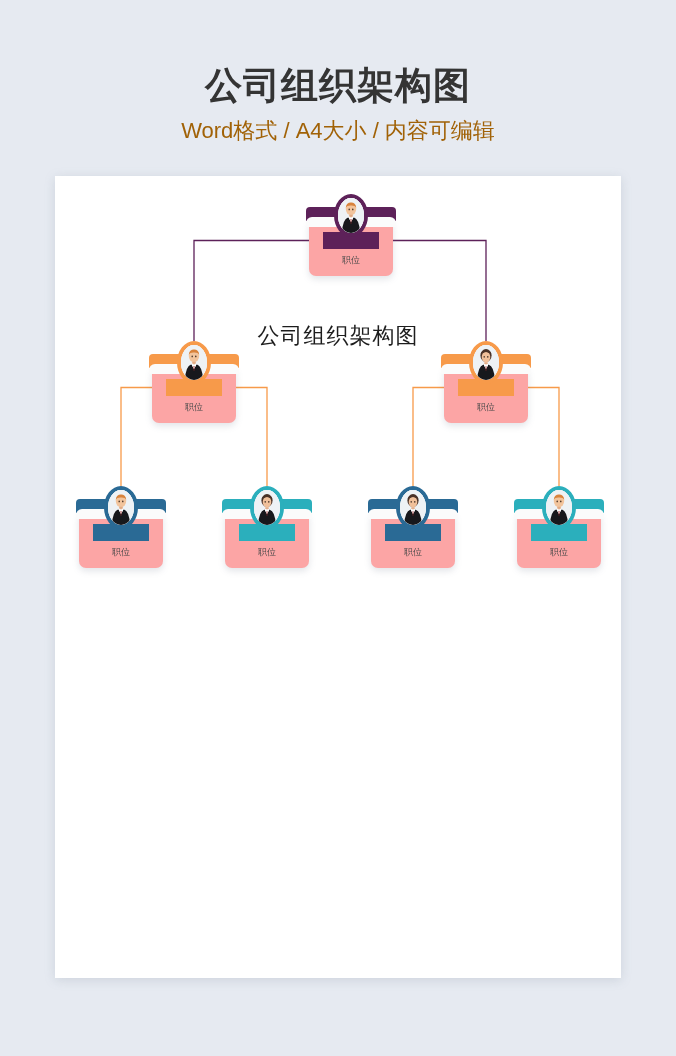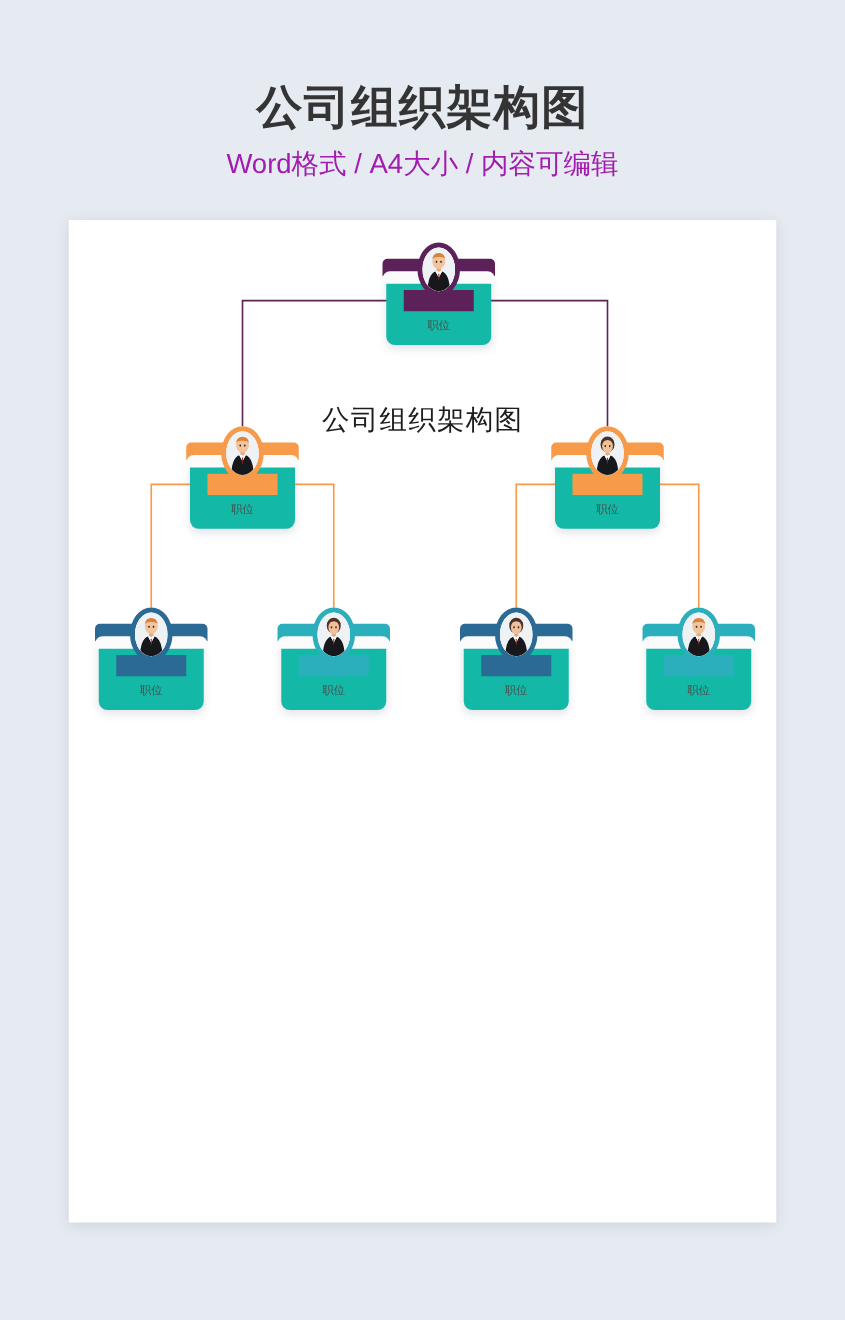--- a/index.html
+++ b/index.html
@@ -30,21 +30,21 @@
   .header-title {
     font-size: 37px;
     font-weight: bold;
     color: #343434;
     letter-spacing: 1px;
     line-height: 48px;
   }
   .header-subtitle {
     margin-top: 6px;
     font-size: 22px;
-    color: #a21caf;
+    color: #a16207;
     line-height: 30px;
     font-weight: normal;
   }
 
   
   .page {
     position: absolute;
     left: 55px;
     top: 176px;
     width: 566px;
@@ -83,21 +83,21 @@
   
   .node {
     position: absolute;
     width: 84px;
   }
 
   .node-card {
     position: relative;
     width: 84px;
     height: 58px;
-    background: #14b8a6;
+    background: #fca5a5;
     border-radius: 7px;
     box-shadow: 0 3px 7px rgba(110,120,140,0.20);
     margin-top: 24px;
   }
 
   
   .shoulder {
     position: absolute;
     left: -3px;
     top: -11px;

